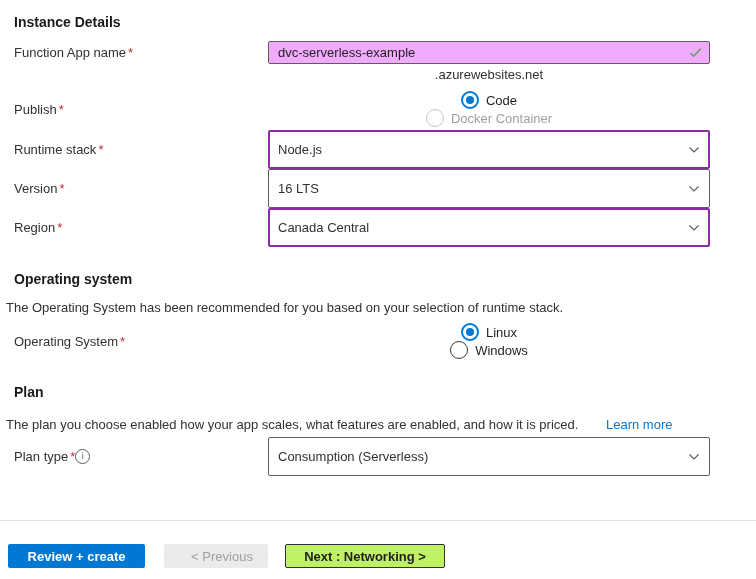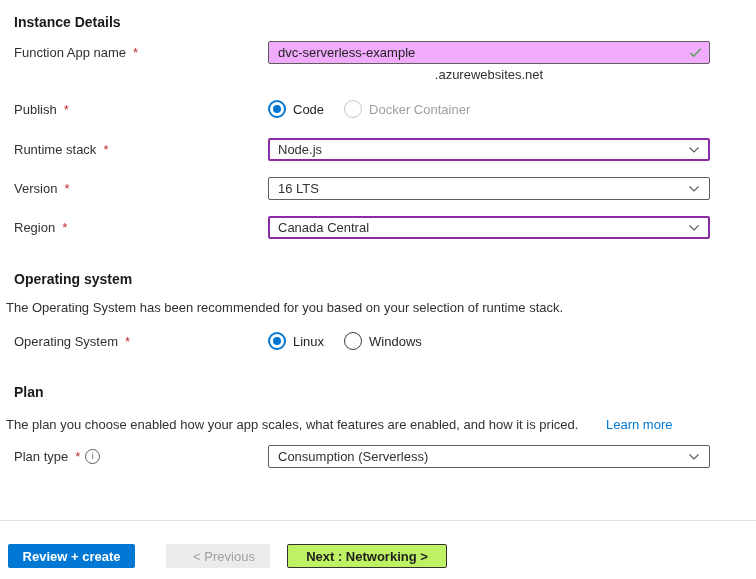--- a/index.html
+++ b/index.html
@@ -25,21 +25,20 @@
     left: 14px;
     right: 0;
     display: flex;
     align-items: center;
   }
   .row .label-cell {
     width: 254px;
     flex: 0 0 254px;
     display: flex;
     align-items: center;
-    gap: 5px;
   }
   .required { color: var(--required, #bc2f32); margin-left: 2px; }
 
   .control-cell { width: 442px; flex: 0 0 442px; position: relative; }
 
   .text-input {
     width: 442px;
     height: 23px;
     border: 1px solid #605e5c;
     border-radius: 2px;
@@ -60,34 +59,34 @@
 
   .suffix {
     left: 268px;
     width: 442px;
     text-align: center;
     color: #323130;
   }
 
   .selectbox {
     width: 442px;
-    height: 23px;
+    height: 39px;
     border: 1px solid #605e5c;
     border-radius: 2px;
     background: #fff;
     display: flex;
     align-items: center;
     justify-content: space-between;
     padding: 0 9px;
     cursor: pointer;
   }
   .selectbox.dirty { border: 2px solid var(--dirty, #8a2da5); padding: 0 8px; }
   .chevron { width: 12px; height: 12px; flex: 0 0 auto; }
 
-  .radio-group { display: flex; align-items: center; gap: 20px; }
+  .radio-group { display: flex; align-items: center; gap: 0; flex-direction: column; }
   .radio-option { display: flex; align-items: center; gap: 7px; cursor: pointer; }
   .radio-circle {
     width: 18px; height: 18px;
     border-radius: 50%;
     position: relative;
     flex: 0 0 auto;
     background: #fff;
   }
   .radio-circle.selected { border: 2px solid var(--accent, #0078d4); }
   .radio-circle.selected::after {
@@ -132,25 +131,25 @@
     border-radius: 2px;
     font-family: "Liberation Sans", sans-serif;
     font-size: 13px;
     display: inline-flex;
     align-items: center;
     justify-content: center;
     cursor: pointer;
     border: none;
   }
   .btn-primary {
-    width: 127px;
+    width: 137px;
     background: var(--accent, #0078d4);
     color: #fff;
     font-weight: bold;
-    margin-right: 31px;
+    margin-right: 19px;
   }
   .btn-disabled {
     width: 104px;
     background: #ebebeb;
     color: #a19f9d;
     margin-right: 17px;
     cursor: default;
     padding-left: 12px;
   }
   .btn-secondary {

